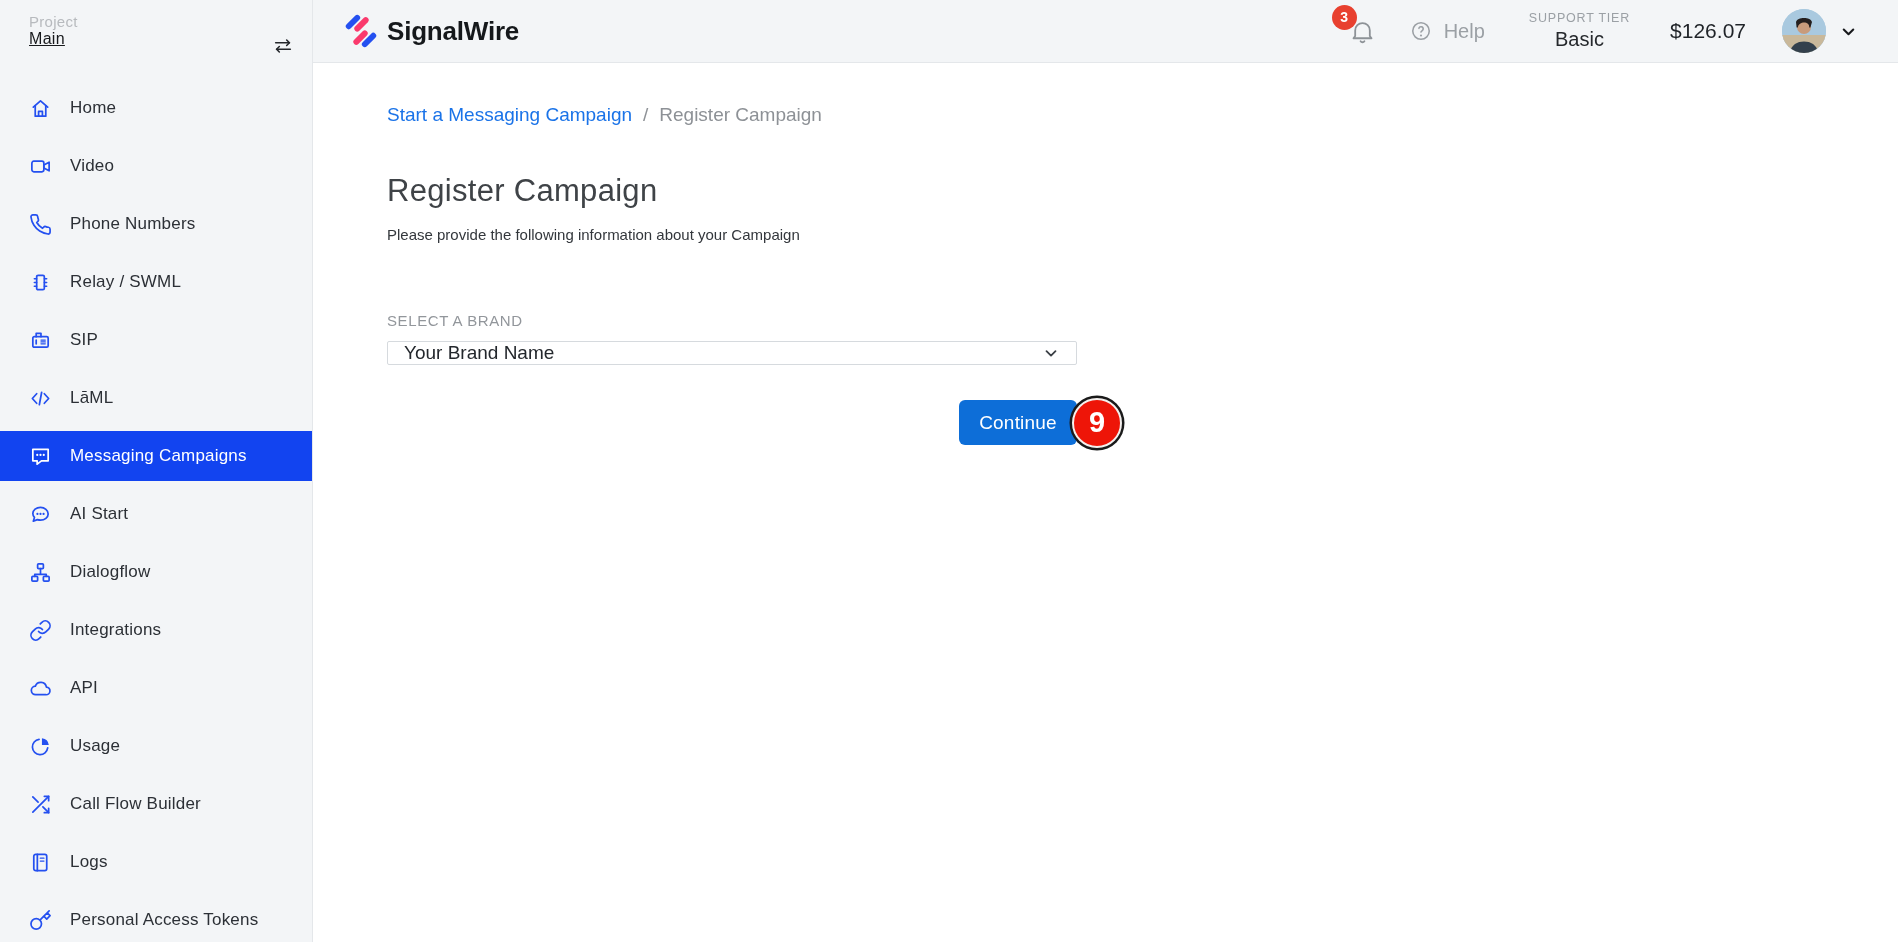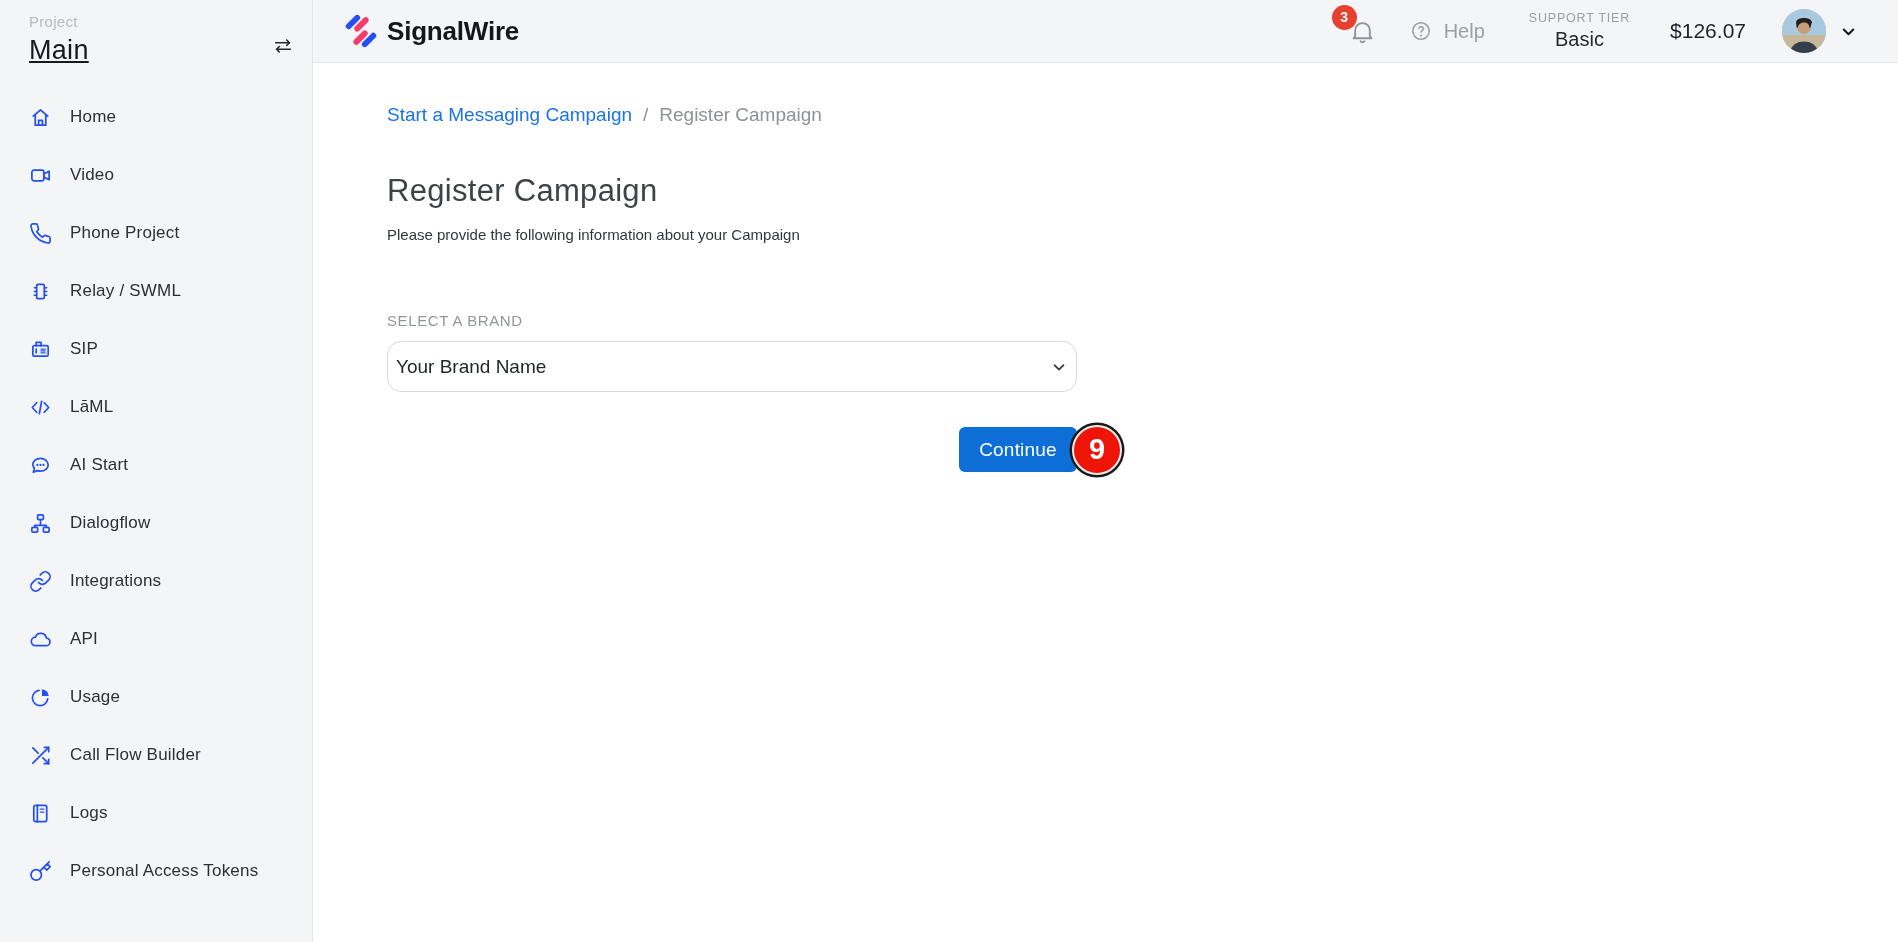--- a/index.html
+++ b/index.html
@@ -4,21 +4,21 @@
 <style>
   * { margin:0; padding:0; box-sizing:border-box; }
   html,body { width:1898px; height:942px; overflow:hidden; background:#fff;
     font-family:"Liberation Sans","DejaVu Sans",sans-serif; }
   .app { display:flex; width:1898px; height:942px; }
 
   
   .sidebar { width:313px; flex:0 0 313px; background:#f3f5f7; border-right:1px solid #e4e7ea; }
   .sidebar-head { padding:13px 18px 0 29px; display:flex; justify-content:space-between; align-items:flex-start; }
   .proj-label { font-size:15px; color:#b7babe; letter-spacing:.3px; }
-  .proj-name { font-size:27px; color:#17191c; margin-top:5px; font-weight:500; letter-spacing:.3px;text-decoration:underline; }
+  .proj-name { font-size:16px; color:#17191c; font-weight:500; letter-spacing:.3px;text-decoration:underline; }
   .swap-btn { margin-top:22px; color:#24272b; cursor:pointer; display:inline-flex; }
   .nav { margin-top:26px; }
   .nav-item { height:50px; margin-bottom:8px; display:flex; align-items:center; padding-left:29px; gap:18px;
     color:#2c3036; font-size:17px; cursor:pointer; letter-spacing:.2px; }
   .nav-item .ic { width:23px; height:23px; color:#2450f0; display:inline-flex; flex:0 0 23px; }
   .nav-item.active { background:#1244f0; color:#ffffff; }
   .nav-item.active .ic { color:#ffffff; }
   .ic svg { width:100%; height:100%; }
 
   
@@ -42,22 +42,22 @@
 
   
   .main { flex:1; background:#fff; padding:41px 0 0 74px; }
   .breadcrumb { display:flex; align-items:center; gap:11px; font-size:19px; }
   .crumb-link { color:#1a73e8; cursor:pointer; }
   .crumb-sep, .crumb-current { color:#8d9196; }
   .page-title { margin-top:47px; font-size:31px; font-weight:500; color:#3f4347; letter-spacing:.3px; }
   .page-sub { margin-top:17px; font-size:15px; color:#33373c; }
   .form { margin-top:69px; width:690px; }
   .field-label { font-size:15px; color:#92969b; letter-spacing:.6px; }
-  .select { margin-top:12px; width:690px; height:51px; background:#fff; border:1px solid #d6dade; border-radius:14px;
-    display:flex; align-items:center; justify-content:space-between; padding:0 8px; cursor:pointer; }
+  .select { margin-top:12px; width:690px; height:24px; background:#fff; border:1px solid #d6dade; border-radius:2px;
+    display:flex; align-items:center; justify-content:space-between; padding:0 16px; cursor:pointer; }
   .select-value { font-size:19px; color:#23272c; }
   .select .ic { width:18px; height:18px; color:#3a3f45; display:inline-flex; }
   .btn-row { margin-top:35px; display:flex; justify-content:flex-end; position:relative; }
   .btn-primary { width:118px; height:45px; background:#0d6ed8; border:none; border-radius:6px; color:#fff;
     font-size:19px; font-family:inherit; cursor:pointer; letter-spacing:.2px; }
   .som-marker { position:absolute; top:50%; right:-45px; transform:translateY(-50%);
     width:50px; height:50px; border-radius:50%; background:#ee1508; border:2px solid #f4f0ee;
     box-shadow:0 0 0 2.5px #1a1a1a; color:#fff; font-size:29px; font-weight:700;
     display:flex; align-items:center; justify-content:center; }
 </style>
@@ -101,21 +101,21 @@
             </svg>
           </span>
         <span>Video</span>
       </div>
       <div class="nav-item">
         <span class="ic">
             <svg viewBox="0 0 24 24" fill="none" stroke="currentColor" stroke-width="1.8" stroke-linecap="round" stroke-linejoin="round">
               <path d="M22 16.92v3a2 2 0 0 1-2.18 2 19.79 19.79 0 0 1-8.63-3.07 19.5 19.5 0 0 1-6-6A19.79 19.79 0 0 1 2.08 4.18 2 2 0 0 1 4.06 2h3a2 2 0 0 1 2 1.72 12.84 12.84 0 0 0 .7 2.81 2 2 0 0 1-.45 2.11L8.09 9.91a16 16 0 0 0 6 6l1.27-1.27a2 2 0 0 1 2.11-.45 12.84 12.84 0 0 0 2.81.7A2 2 0 0 1 22 16.92z"></path>
             </svg>
           </span>
-        <span>Phone Project</span>
+        <span>Phone Numbers</span>
       </div>
       <div class="nav-item">
         <span class="ic">
             <svg viewBox="0 0 24 24" fill="none" stroke="currentColor" stroke-width="1.8" stroke-linecap="round" stroke-linejoin="round">
               <rect x="8" y="4.5" width="8" height="15" rx="1.5"></rect>
               <path d="M5.5 8H8M5.5 12H8M5.5 16H8M16 8h2.5M16 12h2.5M16 16h2.5" stroke-width="1.5"></path>
             </svg>
           </span>
         <span>Relay / SWML</span>
       </div>
@@ -132,20 +132,29 @@
       </div>
       <div class="nav-item">
         <span class="ic">
             <svg viewBox="0 0 24 24" fill="none" stroke="currentColor" stroke-width="1.8" stroke-linecap="round" stroke-linejoin="round">
               <path d="m8 7-4.5 5L8 17"></path>
               <path d="m16 7 4.5 5L16 17"></path>
               <path d="M13.2 5.5 10.8 18.5"></path>
             </svg>
           </span>
         <span>LāML</span>
+      </div>
+      <div class="nav-item active">
+        <span class="ic">
+            <svg viewBox="0 0 24 24" fill="none" stroke="currentColor" stroke-width="1.8" stroke-linecap="round" stroke-linejoin="round">
+              <path d="M20 4.5H4v12h4.5V20l4.5-3.5H20z"></path>
+              <path d="M8.6 10.4h.01M12 10.4h.01M15.4 10.4h.01" stroke-width="2.3"></path>
+            </svg>
+          </span>
+        <span>Messaging Campaigns</span>
       </div>
       <div class="nav-item">
         <span class="ic">
             <svg viewBox="0 0 24 24" fill="none" stroke="currentColor" stroke-width="1.8" stroke-linecap="round" stroke-linejoin="round">
               <path d="M12 4.5c-4.4 0-8 2.9-8 6.5 0 1.5.6 2.9 1.7 4L4.5 19l4.2-1.6c1 .3 2.1.5 3.3.5 4.4 0 8-2.9 8-6.5s-3.6-6.9-8-6.9z"></path>
               <path d="M8.8 11.4h.01M12 11.4h.01M15.2 11.4h.01" stroke-width="2.3"></path>
             </svg>
           </span>
         <span>AI Start</span>
       </div>

